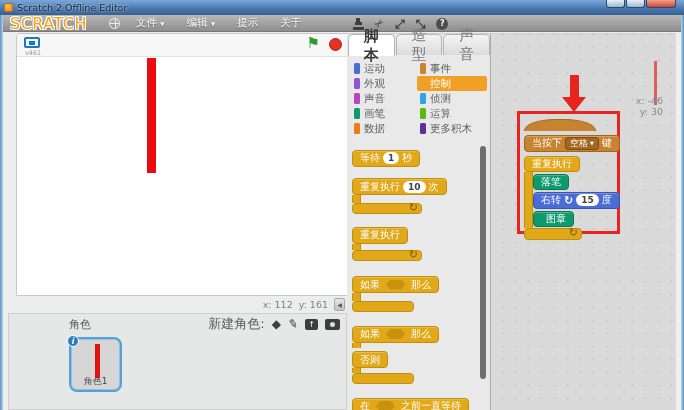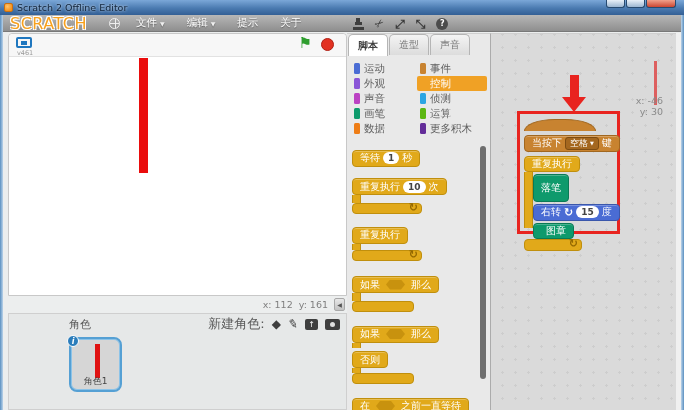--- a/index.html
+++ b/index.html
@@ -41,21 +41,21 @@
   .tb-help { width:12px; height:12px; border-radius:50%; background:#4c4c4c; color:#fff;
     font-size:8px; font-weight:bold; display:flex; align-items:center; justify-content:center; }
 
   
   .edge-l { position:absolute; left:0; top:15px; bottom:0; width:3px;
     background:linear-gradient(90deg,#5a8fc0,#bcd4ea); }
   .edge-r { position:absolute; right:0; top:15px; bottom:0; width:3px;
     background:linear-gradient(270deg,#5a8fc0,#bcd4ea); }
 
   
-  .stage-panel { position:absolute; left:8px; top:33px; width:339px; height:263px;
+  .stage-panel { position:absolute; left:16px; top:33px; width:339px; height:263px;
     background:#fff; border:1px solid #c8c8c8; border-radius:4px 4px 0 0; }
   .stage-header { position:relative; height:23px; background:#f7f7f7; border-bottom:1px solid #e2e2e2;
     border-radius:4px 4px 0 0; }
   .fs-icon { position:absolute; left:7px; top:3px; width:16px; height:11px;
     border:2px solid #1f77bf; border-radius:2px; display:flex; align-items:center; justify-content:center; }
   .fs-dot { width:6px; height:4px; background:#1f77bf; }
   .ver { position:absolute; left:8px; top:15px; font-size:6.5px; color:#9a9a9a; }
   .flag { position:absolute; right:34px; top:2px; font-size:15px; color:#2f9e2f; line-height:1; }
   .stop-btn { position:absolute; right:12px; top:4px; width:13px; height:13px; border-radius:50%;
     background:#e23222; border:1px solid #b02014; }
@@ -95,21 +95,21 @@
   .sprite-line { position:absolute; left:24px; top:5px; width:5px; height:34px; background:#e01212; }
   .sprite-name { position:absolute; left:0; right:0; bottom:2px; text-align:center; font-size:9px; color:#444; }
   .info-badge { position:absolute; left:-4px; top:-4px; width:12px; height:12px; border-radius:50%;
     background:#2b7dbb; border:1px solid #fff; color:#fff; font-size:8px; font-style:italic;
     font-weight:bold; display:flex; align-items:center; justify-content:center; }
 
   
   .palette { position:absolute; left:347px; top:33px; width:143px; height:377px; background:#e9e9e9;
     border-top:1px solid #cfcfcf; }
   .tabs { position:absolute; left:0; top:0; height:22px; display:flex; gap:1px; padding-left:1px; }
-  .tab { height:21px; padding:0 9px; display:flex; align-items:center; font-size:10px;
+  .tab { height:21px; padding:0 9px; display:flex; align-items:center; font-size:15px;
     border:1px solid #b5b5b5; border-bottom:none; border-radius:5px 5px 0 0;
     background:linear-gradient(#f4f4f4,#dcdcdc); color:#7a7a7a;text-align:center; }
   .tab.active { background:#fff; color:#3a3a3a; font-weight:bold; height:22px; }
   .cats { position:absolute; left:4px; top:27px; width:136px; display:grid;
     grid-template-columns:66px 70px; grid-auto-rows:15px; }
   .cat { display:flex; align-items:center; gap:4px; padding-left:3px; border-radius:2px; }
   .chip { width:6px; height:11px; border-radius:1.5px; flex:none; }
   .cat-label { font-size:10.5px; color:#5e5e5e; white-space:nowrap; }
   .cat.sel .cat-label { color:#fff; }
   .cat.sel .chip { visibility:hidden; }
@@ -384,21 +384,21 @@
           <span class="arr">▼</span>
         </span>
         <span>键</span>
       </div>
       <div class="block" style="height:16px;">
         <span>重复执行</span>
       </div>
       <div class="inner-row">
         <div class="cb-arm" style="height:56px;"></div>
         <div class="inner-col">
-          <div class="block pen" style="height:28px;">
+          <div class="block pen" style="height:16px;">
             <span>落笔</span>
           </div>
           <div class="block mot">
             <span>右转</span>
             <span class="turn-icon">↻</span>
             <span class="oval">15</span>
             <span>度</span>
           </div>
           <div class="block pen" style="height:16px;padding-left:12px;">
             <span>图章</span>

